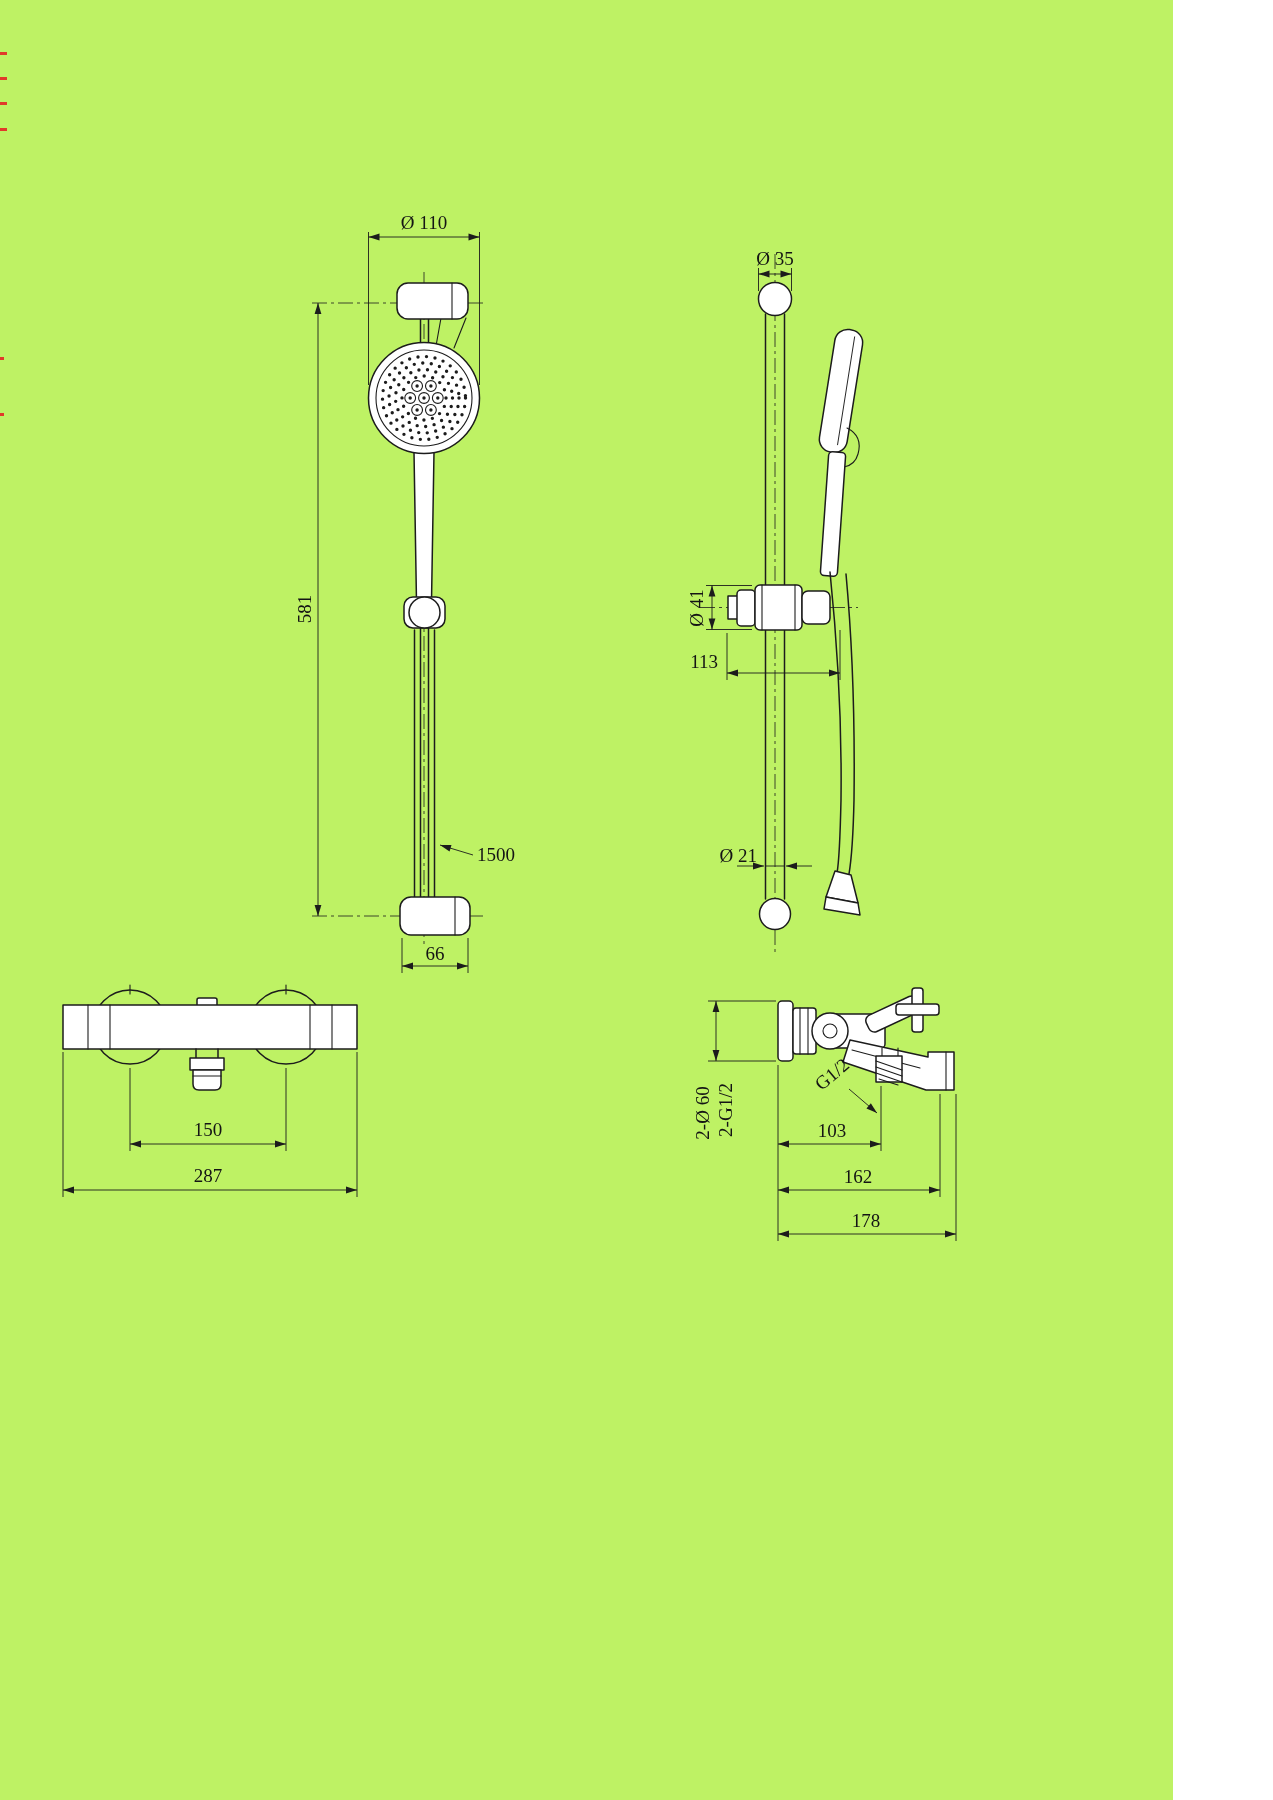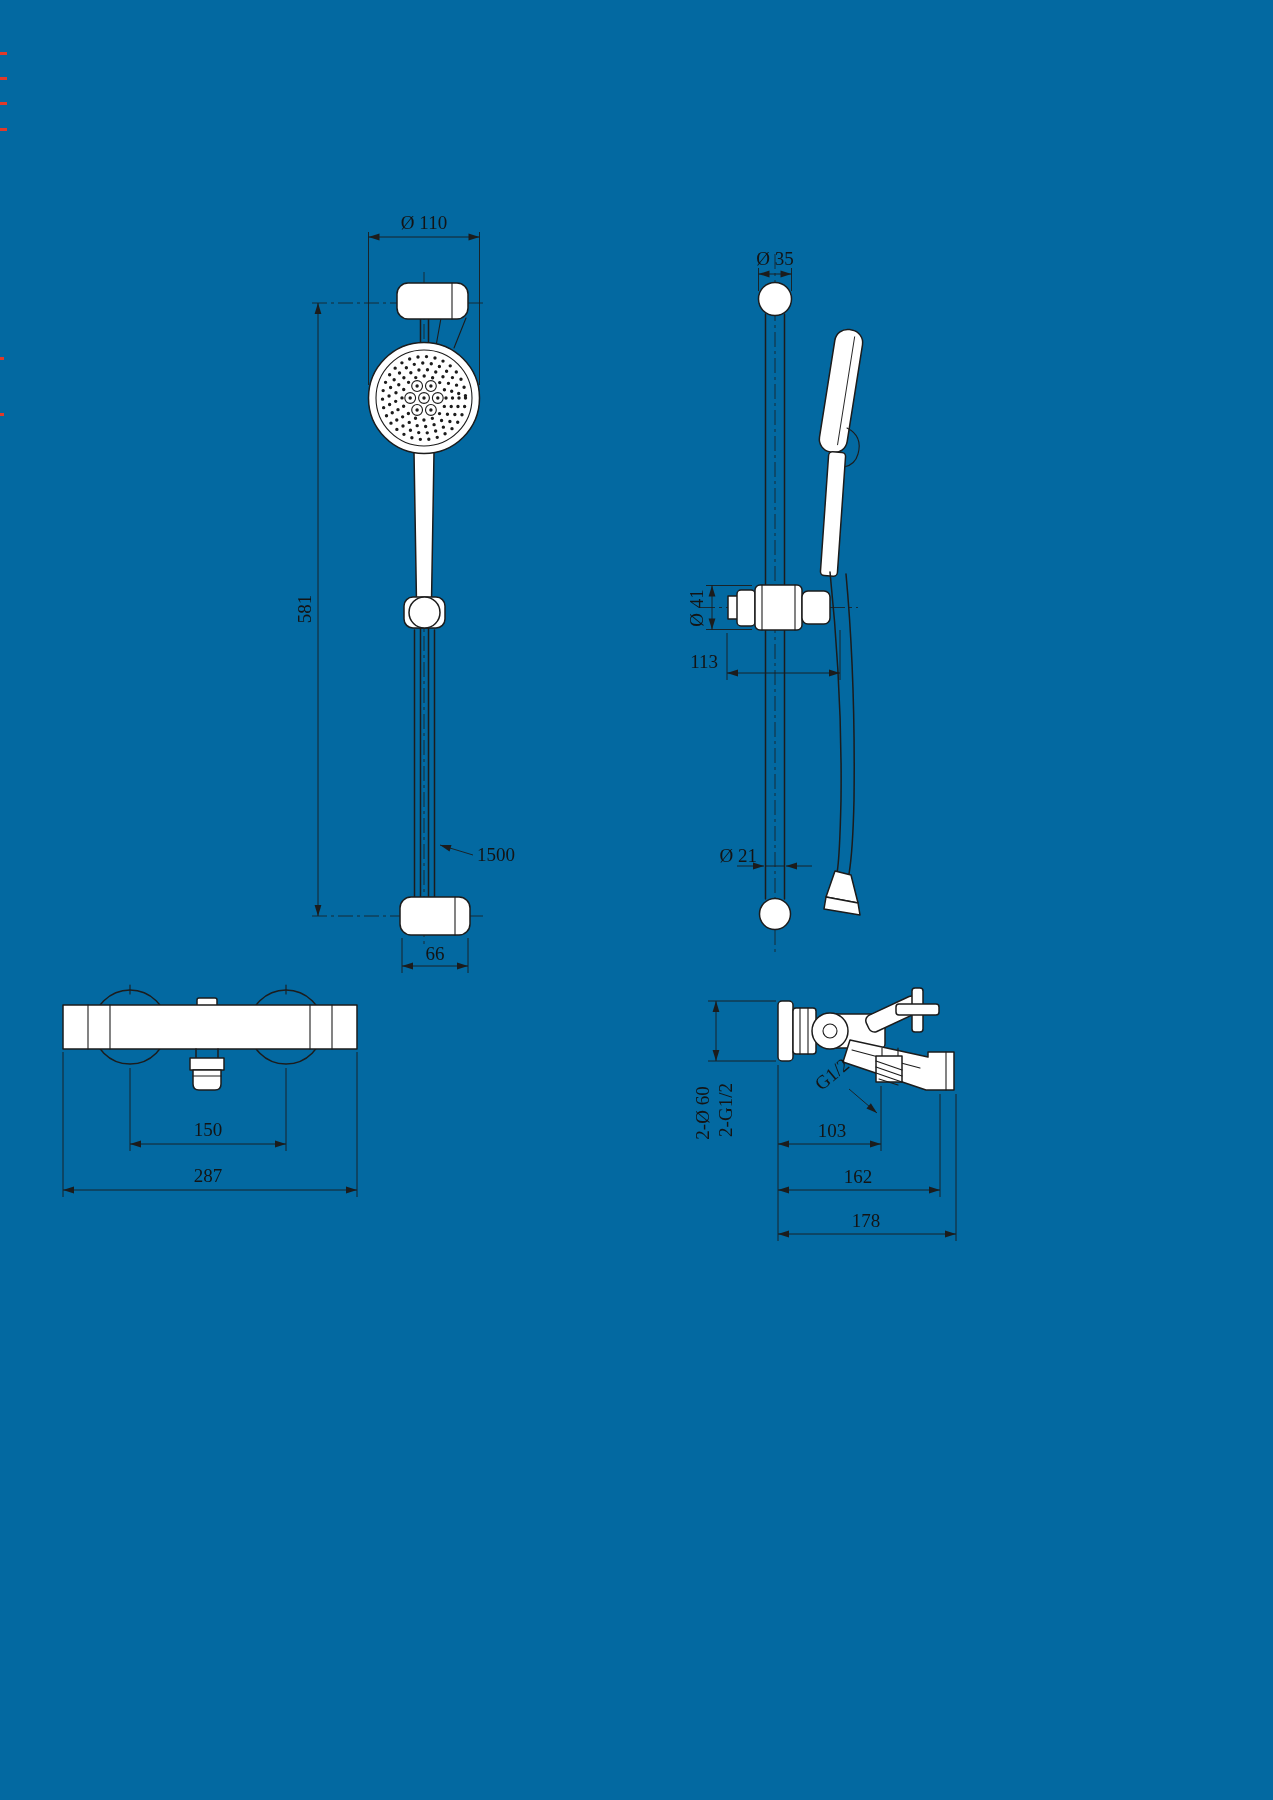--- a/index.html
+++ b/index.html
@@ -1,16 +1,16 @@
 <!DOCTYPE html>
 <html><head>
 <meta charset="utf-8">
 <style>
   html,body { margin:0; padding:0; background:#ffffff; }
-  .page { width:1273px; height:1800px; position:relative; background:#0369a1; overflow:hidden; }
+  .page { width:1173px; height:1800px; position:relative; background:#bef264; overflow:hidden; }
   svg { display:block; }
   .s    { stroke:#1c1c1c; stroke-width:1.5; fill:none; stroke-linecap:round; stroke-linejoin:round; }
   .sf   { stroke:#1c1c1c; stroke-width:1.5; fill:#ffffff; stroke-linejoin:round; }
   .thin { stroke:#1c1c1c; stroke-width:1.1; fill:none; stroke-linecap:round; }
   .t    { stroke:#1c1c1c; stroke-width:0.9; fill:none; }
   .cl   { stroke:#1c1c1c; stroke-width:0.8; fill:none; stroke-dasharray:15 4 3 4; }
   .dots { stroke:#1c1c1c; stroke-width:3.4; fill:none; stroke-dasharray:0 8.6; stroke-linecap:round; }
   .dot  { fill:#1c1c1c; stroke:none; }
   .dim-text { font:19px "Liberation Serif","DejaVu Serif",serif; fill:#141414; }
   .redmark { fill:#e03a2a; stroke:none; }

